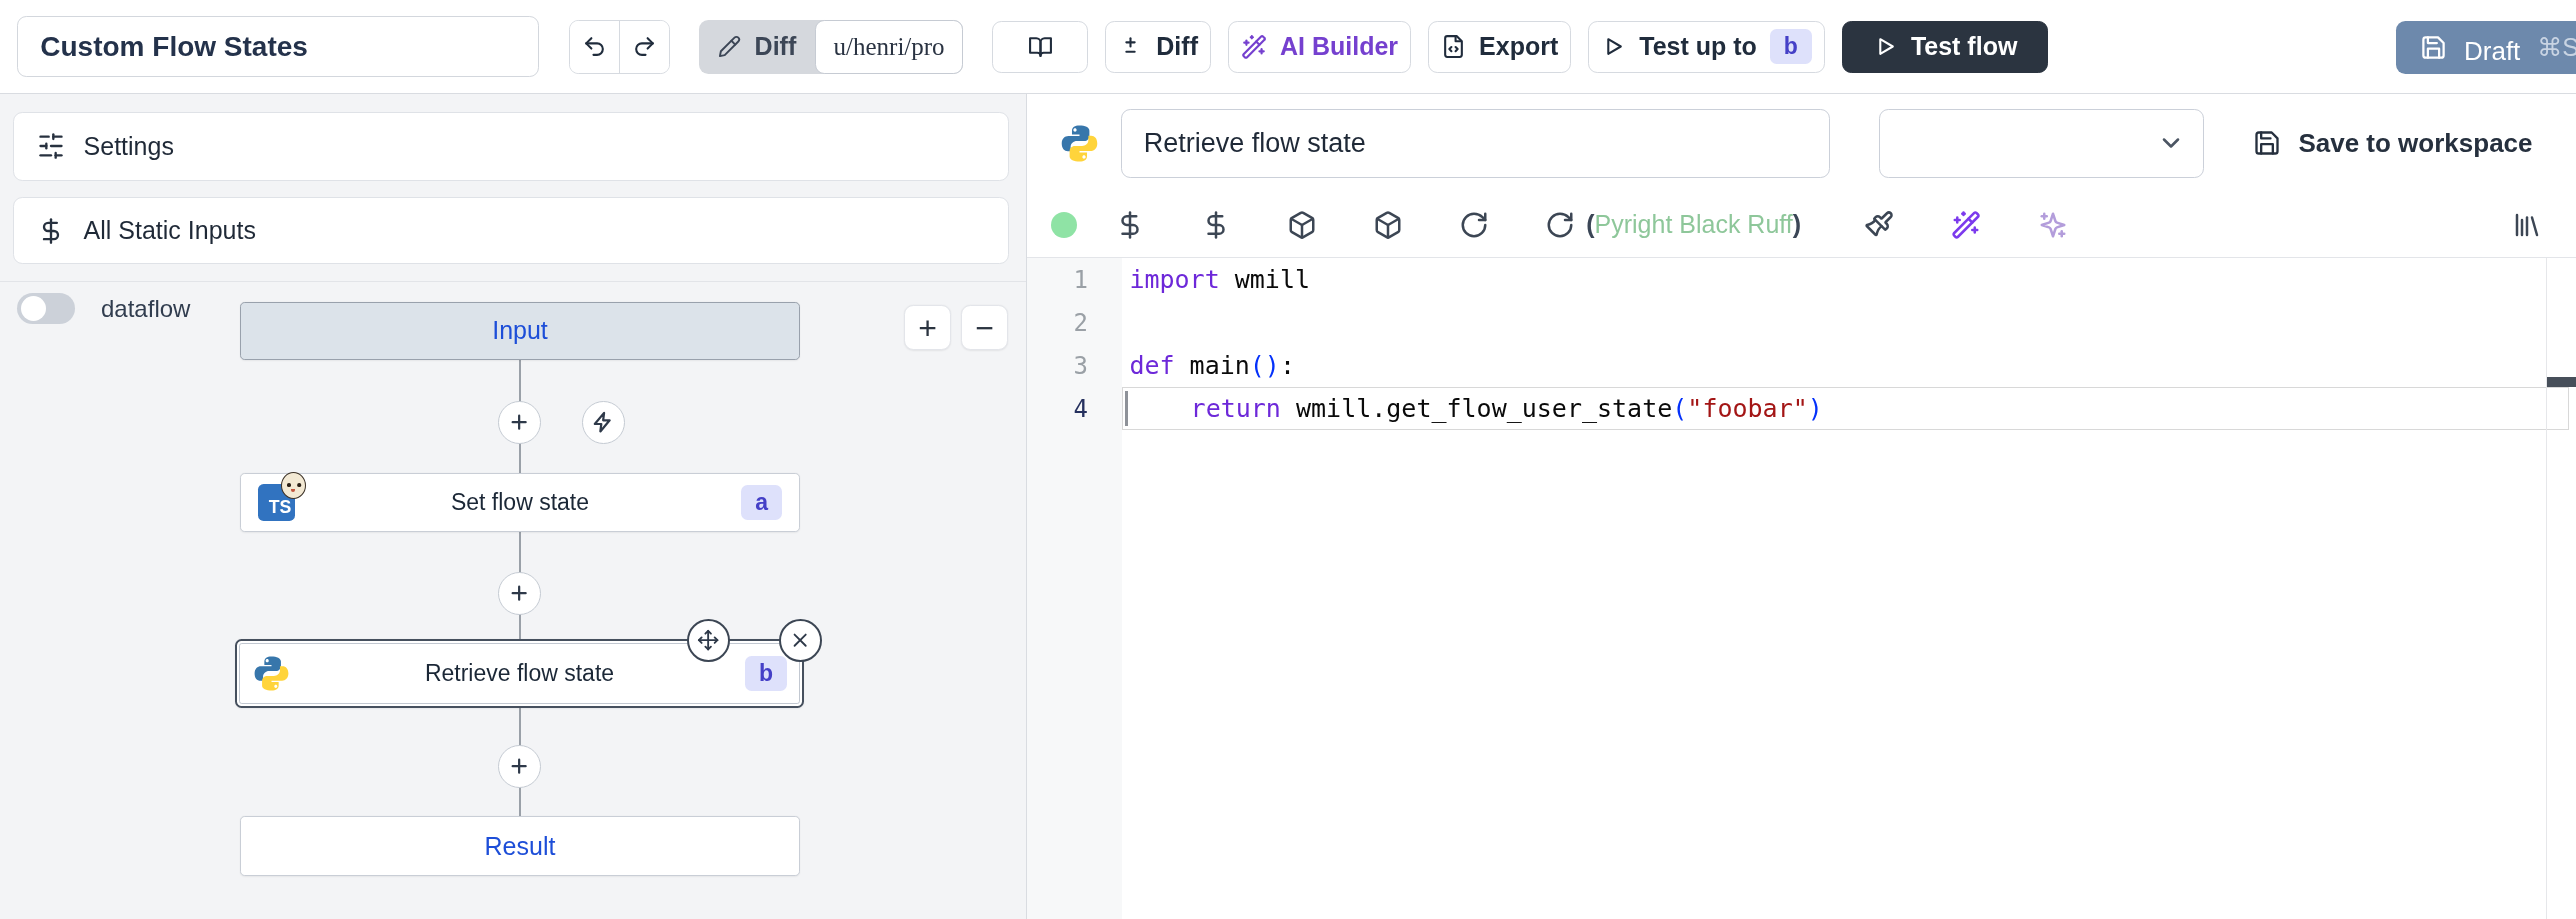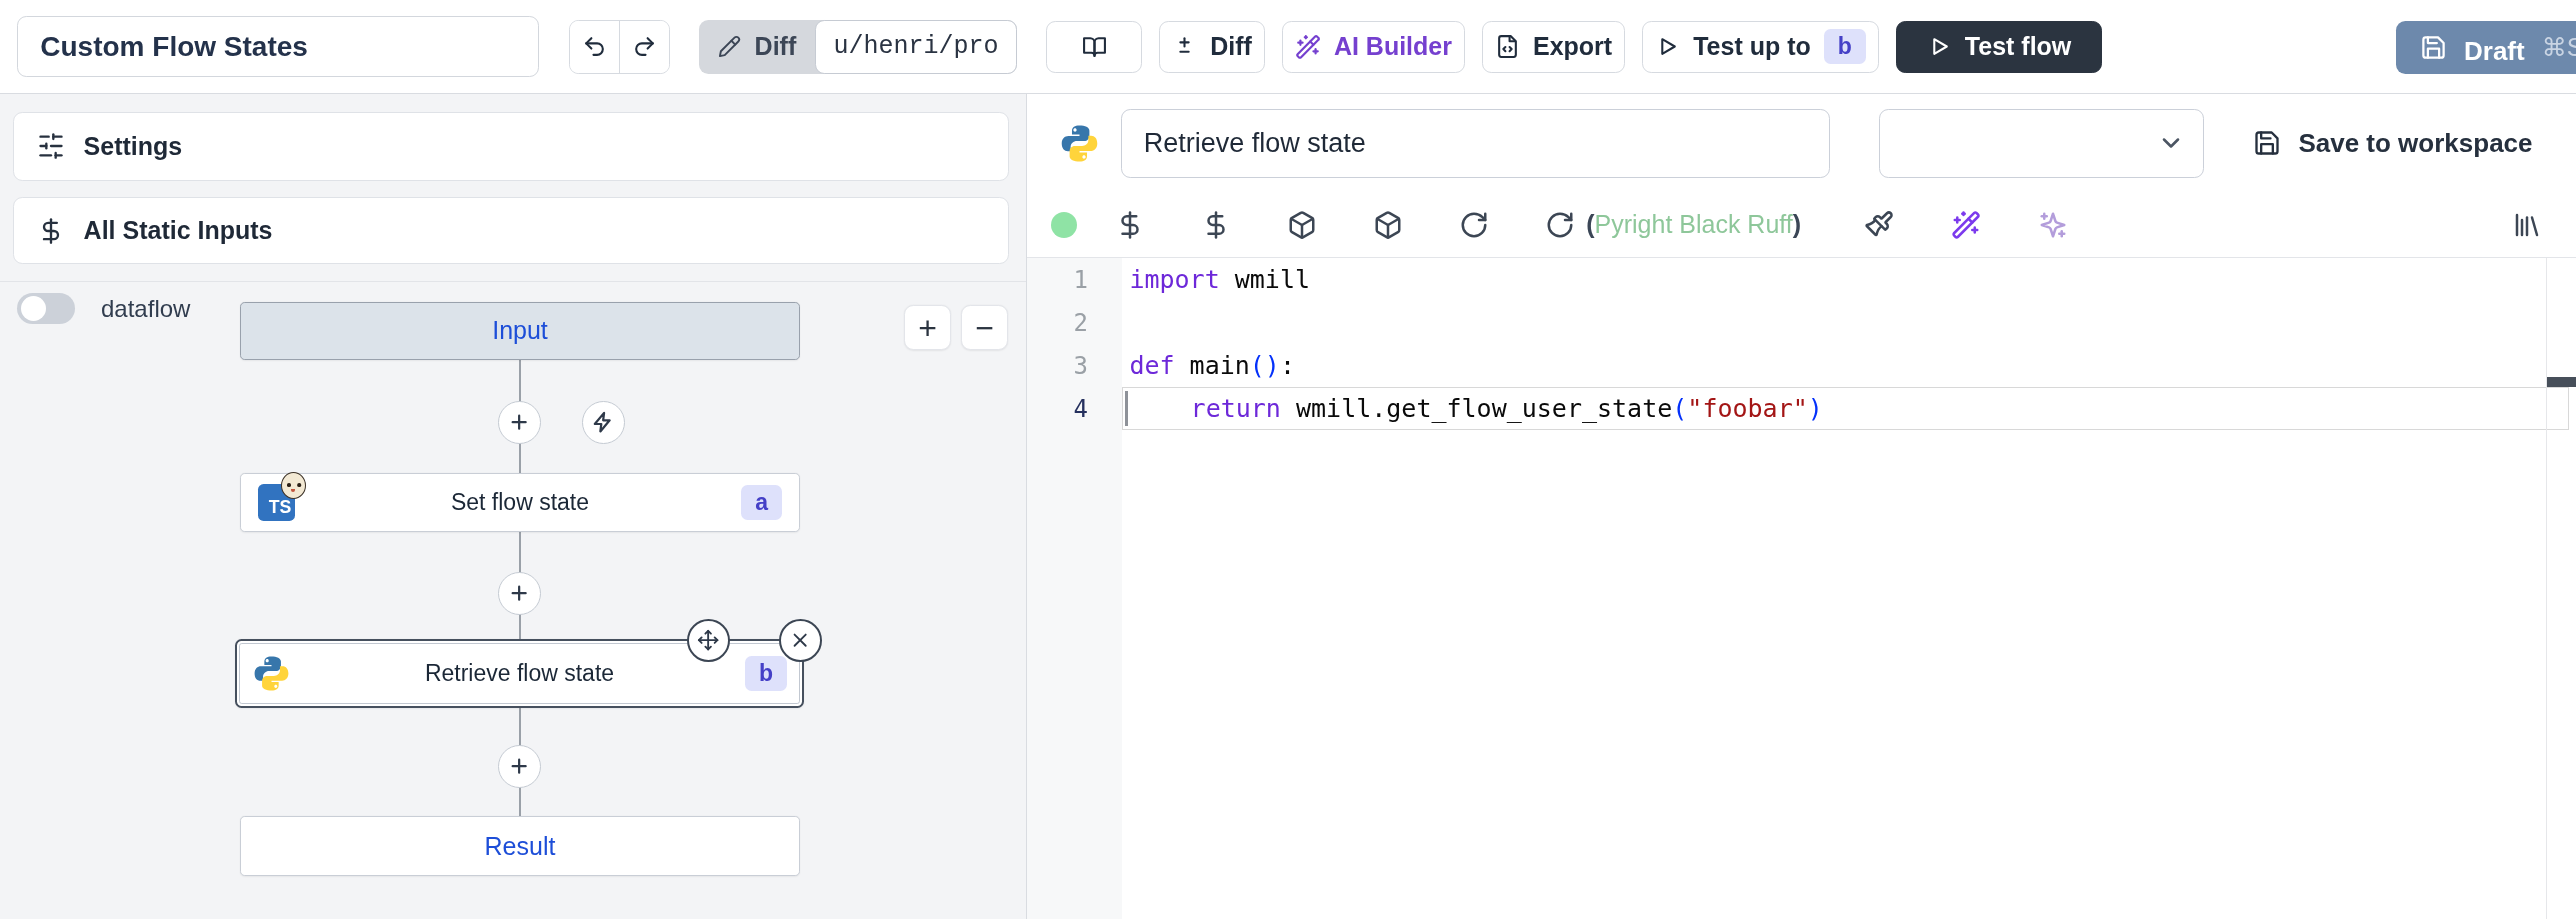--- a/index.html
+++ b/index.html
@@ -1,18 +1,18 @@
 <!DOCTYPE html>
 <html style="font-size:15px"><head>
 <meta charset="utf-8">
 <style>
   * { margin:0; padding:0; box-sizing:border-box; }
   html,body { width:2576px; height:919px; overflow:hidden; }
   body { font-family:"Liberation Sans", sans-serif; background:#ffffff; color:#1f2937; }
-  .mono { font-family:Liberation Mono, monospace; }
+  .mono { font-family:Liberation Serif, serif; }
   .screen { position:relative; width:2576px; height:919px; overflow:hidden; }
 
   svg.icon { display:block; fill:none; stroke:currentColor; stroke-width:2; stroke-linecap:round; stroke-linejoin:round; }
 
   
   .topbar { position:relative; height:94px; background:#ffffff; border-bottom:0.9px solid #d9dce1;
             display:flex; align-items:center; padding-left:17px; gap:17px; overflow:hidden; }
   .flow-name-input { width:522px; height:61px; border:0.9px solid #d3d7dd; border-radius:9.3px;
             padding:0 22.3px; font-size:28px; font-weight:700; color:#24324b; background:#fff; outline:none;
             font-family:"Liberation Sans", sans-serif; }
@@ -29,29 +29,29 @@
   .path-value { display:flex; align-items:center; padding:0 17.7px; background:#fff; border:0.9px solid #c6cbd3;
             border-radius:9.3px; font-size:25px; color:#2a3342; }
   .book-btn { margin-left:12px; width:96px; padding:0; }
   .ai-builder { color:#7540cf; }
   .ai-builder svg.icon { width:26px; height:26px; }
   .badge { background:#dee1fb; color:#4540c7; font-weight:700; font-size:23px; border-radius:6.5px;
             padding:3.7px 14px; line-height:1.2; }
   .test-flow { background:#2b3440; border-color:#2b3440; color:#ffffff; padding:0 30px; }
   .draft-btn { position:absolute; left:2396px; top:20.5px; width:233px; height:53px; background:#6d89ac; border:none;
             border-radius:9.3px; display:flex; align-items:center; gap:17px; padding:0 24px; cursor:pointer; }
-  .draft-btn .label { color:#ffffff; font-size:26px; font-weight:700;margin-top:8px; }
+  .draft-btn .label { color:#ffffff; font-size:26px; font-weight:400;margin-top:8px; }
   .draft-btn .shortcut { color:#c9d4e3; font-size:25px; }
   .draft-btn svg.icon { width:27px; height:27px; color:#fff; }
 
   
   .main { display:flex; height:825px; }
   .left-panel { position:relative; width:1027px; background:#f3f4f6; border-right:0.9px solid #d9dce1; flex:none; }
   .card { position:absolute; left:13px; width:996px; background:#fff; border:0.9px solid #dfe2e7; border-radius:9.3px;
-          display:flex; align-items:center; gap:18.6px; padding:0 23px; font-size:25px; font-weight:700; color:#1f2937; cursor:pointer; }
+          display:flex; align-items:center; gap:18.6px; padding:0 23px; font-size:25px; font-weight:400; color:#1f2937; cursor:pointer; }
   .card svg.icon { width:28px; height:28px; color:#27313f; }
   .card-settings { top:17.7px; height:69px; }
   .card-inputs { top:103px; height:67px; }
 
   
   .graph { position:absolute; left:0; top:187px; width:1026px; bottom:0; border-top:0.9px solid #e2e4e8; }
   .toggle-row { position:absolute; left:17px; top:11.2px; display:flex; align-items:center; gap:26px; }
   .toggle { width:58px; height:31px; border-radius:16px; background:#ccd1d9; position:relative; cursor:pointer; }
   .toggle .knob { position:absolute; left:3.7px; top:2.8px; width:25px; height:25px; border-radius:50%; background:#fff; }
   .toggle-label { font-size:24px; color:#313d4f; }

